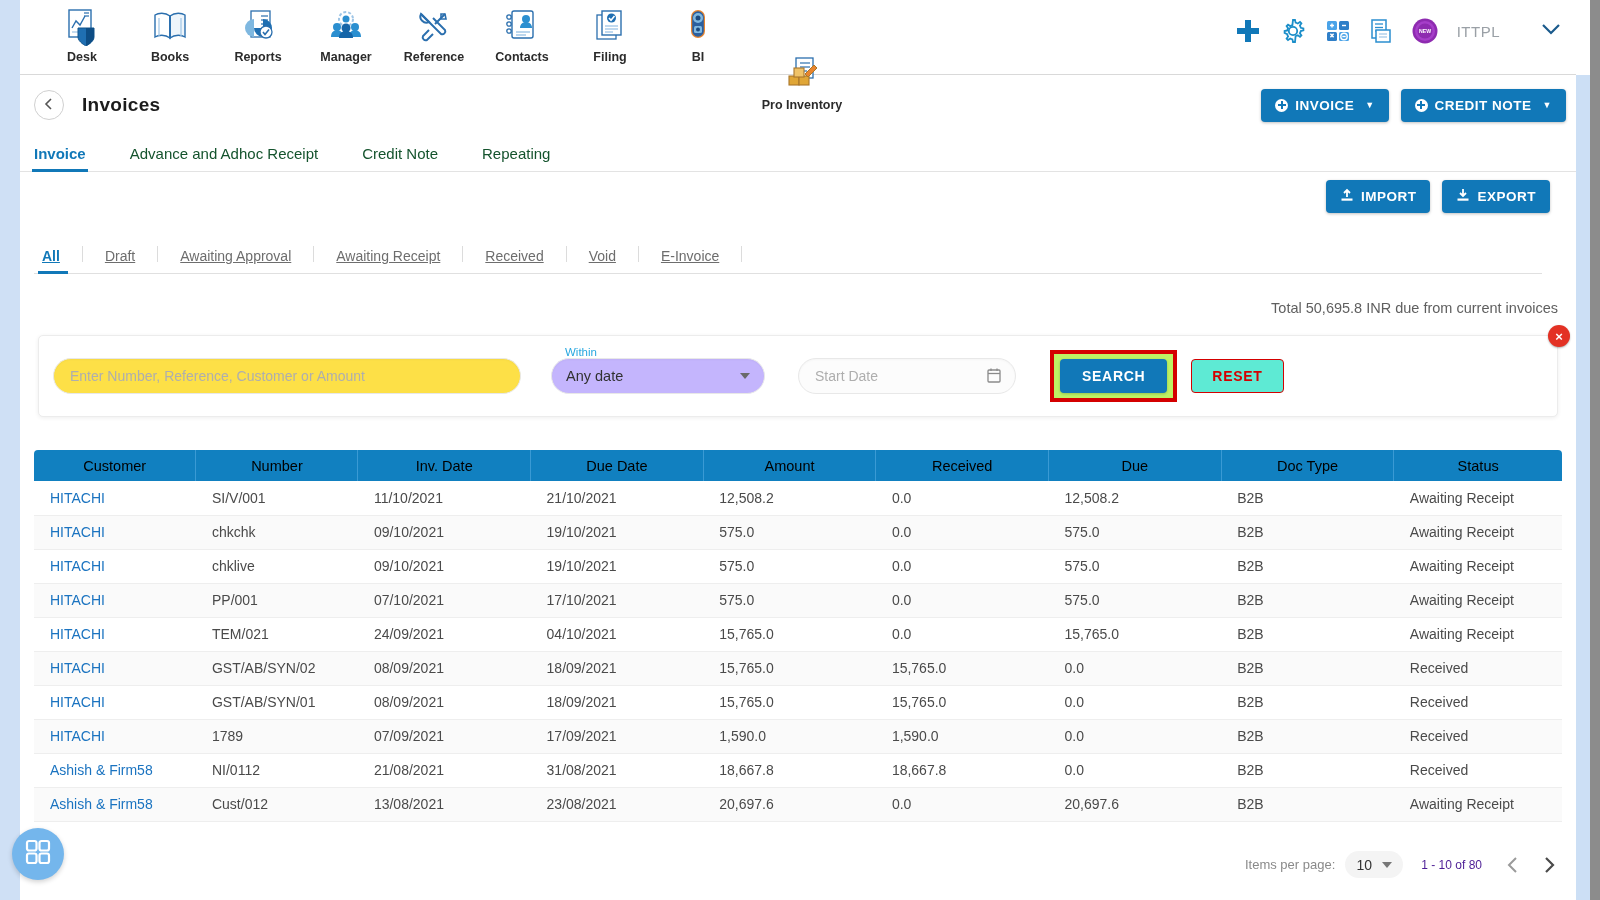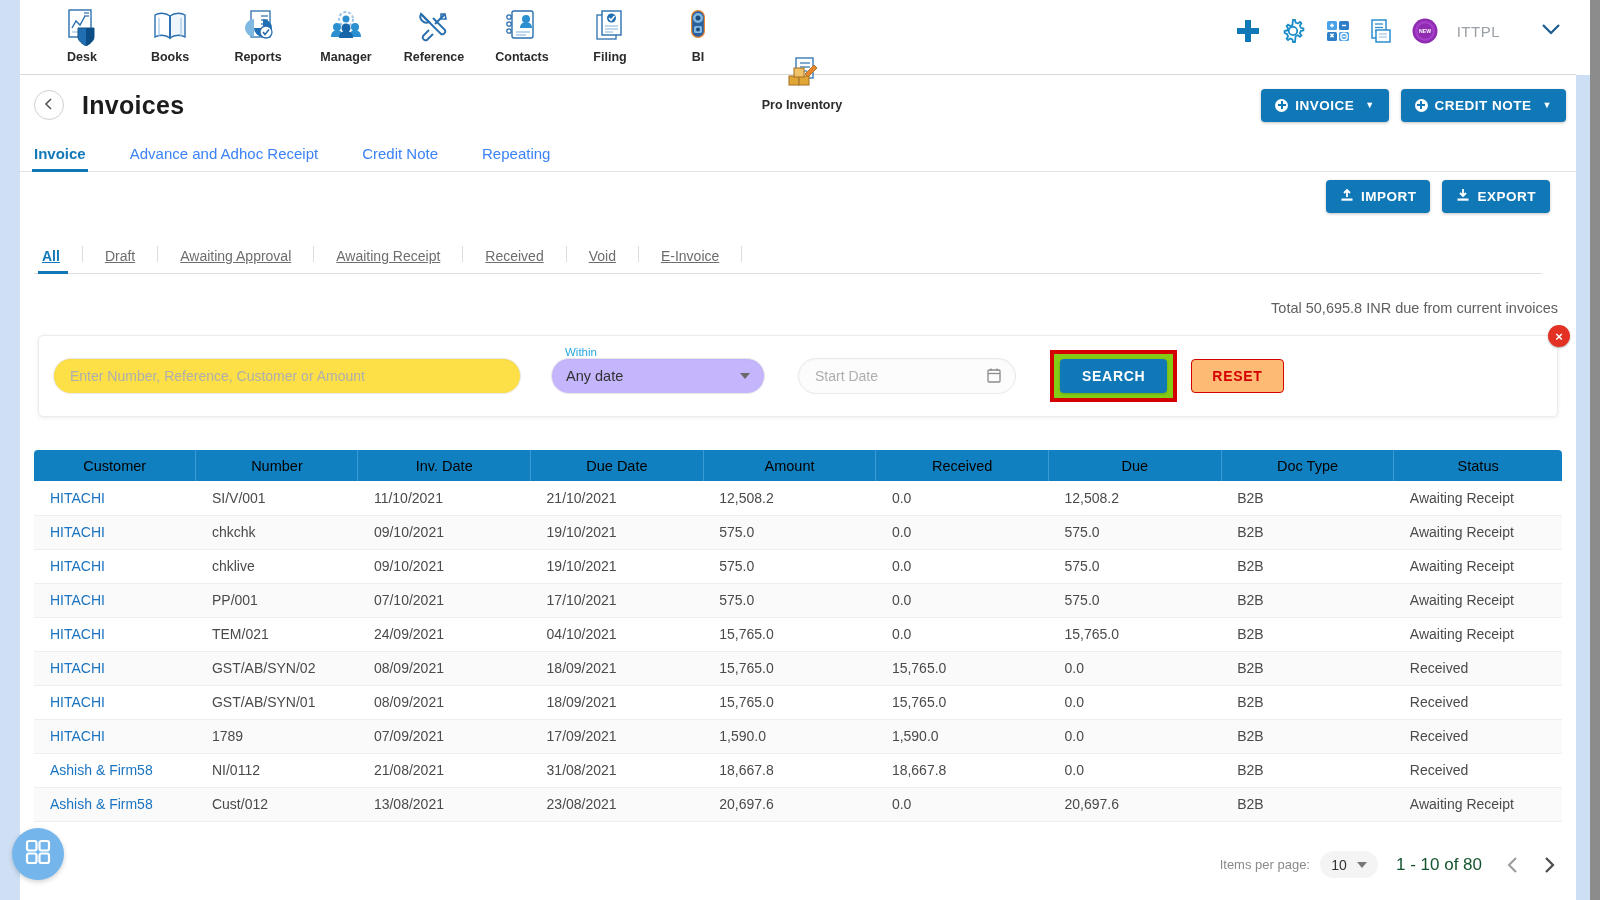--- a/index.html
+++ b/index.html
@@ -66,21 +66,21 @@
     position: absolute; left: 20px; top: 76px; right: 24px; height: 58px;
     display: flex; align-items: center; padding-left: 14px;
   }
   .back-btn {
     width: 30px; height: 30px; border-radius: 50%;
     border: 1px solid #d0d0d0; background: #fff;
     display: flex; align-items: center; justify-content: center;
     cursor: pointer; color: #555; font-size: 14px;
   }
   .pg-title {
-    margin-left: 18px; font-size: 25px; font-weight: bold;
+    margin-left: 18px; font-size: 19px; font-weight: bold;
     color: #1c1c1c; letter-spacing: .3px;
   }
   .head-actions { margin-left: auto; display: flex; gap: 12px; padding-right: 10px; }
   .btn-blue {
     background: #1178b8; color: #fff; border: none; border-radius: 4px;
     padding: 0 14px; height: 33px; font-size: 13.5px; font-weight: bold;
     letter-spacing: .5px; display: flex; align-items: center; gap: 7px;
     cursor: pointer; box-shadow: 0 1px 3px rgba(0,0,0,.25);
   }
   .btn-blue .caret { font-size: 9px; margin-left: 4px; }
@@ -94,21 +94,21 @@
   .plus-circ::before { left: 2.5px; top: 5.5px; width: 8px; height: 2px; }
   .plus-circ::after { left: 5.5px; top: 2.5px; width: 2px; height: 8px; }
 
   
   .main-tabs {
     position: absolute; left: 20px; top: 132px; right: 24px; height: 40px;
     display: flex; align-items: flex-end; padding-left: 14px;
     border-bottom: 1px solid #e3e3e3;
   }
   .mtab {
-    font-size: 15px; color: #3b82f6; padding: 0 0 9px 0; margin-right: 44px;
+    font-size: 15px; color: #14532d; padding: 0 0 9px 0; margin-right: 44px;
     cursor: pointer; position: relative;
   }
   .mtab.active { color: #1178b8; font-weight: bold; }
   .mtab.active::after {
     content: ""; position: absolute; left: -2px; right: -2px; bottom: -1px;
     height: 3px; background: #1178b8;
   }
 
   
   .ie-row {
@@ -177,29 +177,29 @@
     width: 218px; height: 36px; border: 1px solid #e8e8e8; border-radius: 19px;
     background: #fcfcfc; padding: 0 34px 0 16px; font-size: 14px; color: #555;
     outline: none; box-shadow: inset 0 1px 2px rgba(0,0,0,.03);
   }
   .date-fld input::placeholder { color: #aeaeae; }
   .cal-ico {
     position: absolute; right: 14px; top: 9px; cursor: pointer;
   }
   .btn-search-hl {
     margin-left: 34px; border: 4px solid #d40000; padding: 5px 6px;
-    background: #84cc16; display: inline-flex;
+    background: #bef264; display: inline-flex;
   }
   .btn-search {
     background: #1178b8; color: #fff; border: none; border-radius: 4px;
     height: 34px; padding: 0 22px; font-size: 14px; font-weight: bold;
     letter-spacing: .7px; cursor: pointer; box-shadow: 0 1px 3px rgba(0,0,0,.2);
   }
   .btn-reset {
-    margin-left: 14px; background: #fdba74; color: #d40000;
+    margin-left: 14px; background: #5eead4; color: #d40000;
     border: 1.5px solid #d40000; border-radius: 4px; height: 34px;
     padding: 0 20px; font-size: 14px; font-weight: bold; letter-spacing: .7px;
     cursor: pointer;
   }
   .close-x {
     position: absolute; right: 30px; top: 325px; width: 22px; height: 22px;
     border-radius: 50%; background: #e33124; color: #fff;
     display: flex; align-items: center; justify-content: center;
     font-size: 13px; font-weight: bold; cursor: pointer; z-index: 5;
     box-shadow: 0 1px 2px rgba(0,0,0,.3);
@@ -237,21 +237,21 @@
   }
   .ipp-box {
     background: #f4f4f4; border-radius: 14px; height: 27px; min-width: 58px;
     display: flex; align-items: center; justify-content: center; gap: 10px;
     padding: 0 10px; font-size: 14px; color: #333; cursor: pointer;
   }
   .ipp-box .tri {
     width: 0; height: 0; border-left: 5px solid transparent;
     border-right: 5px solid transparent; border-top: 6px solid #777;
   }
-  .pg-range { font-size: 17px; color: #14532d; margin: 0 8px; }
+  .pg-range { font-size: 12px; color: #4c1d95; margin: 0 8px; }
   .pg-arrow {
     width: 26px; height: 26px; display: flex; align-items: center;
     justify-content: center; cursor: pointer; color: #8a8a8a; font-size: 20px;
   }
   .pg-arrow.next { color: #4a4a4a; }
 
   
   .fab {
     position: absolute; left: 12px; bottom: 20px;
     width: 52px; height: 52px; border-radius: 50%;

